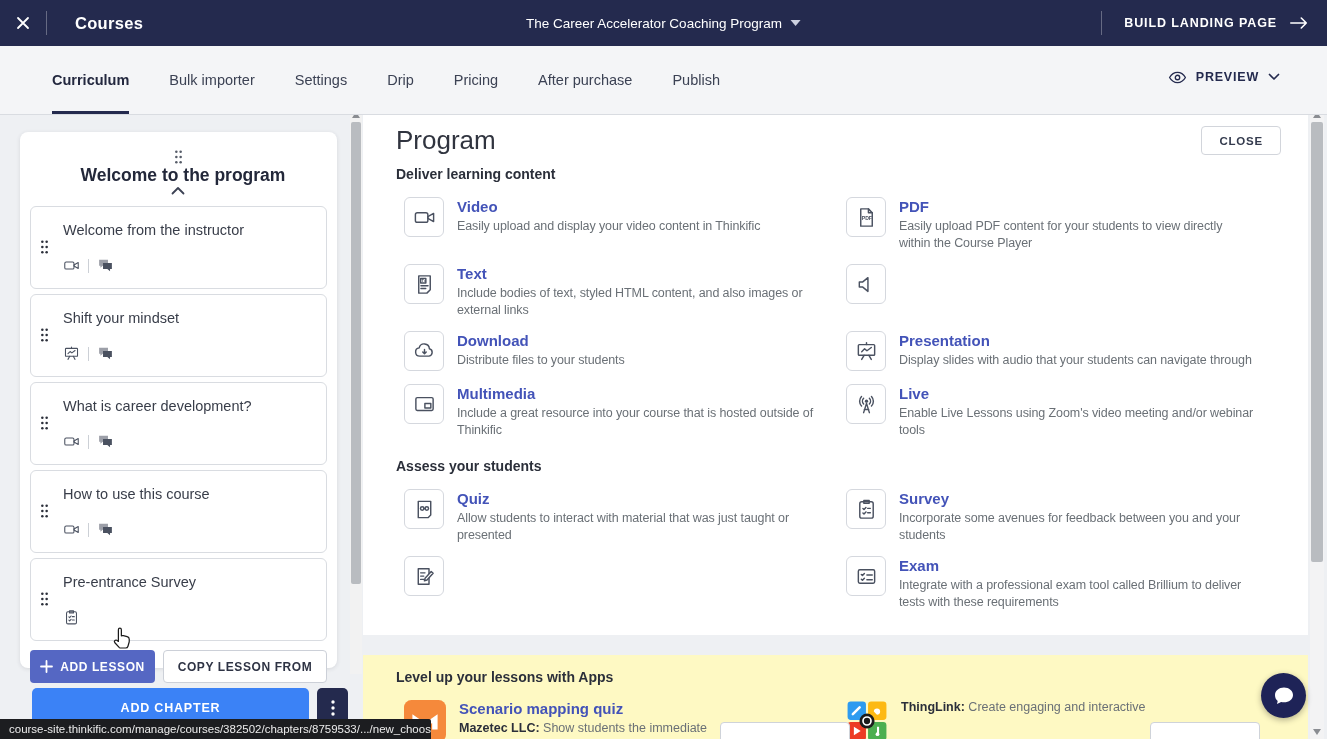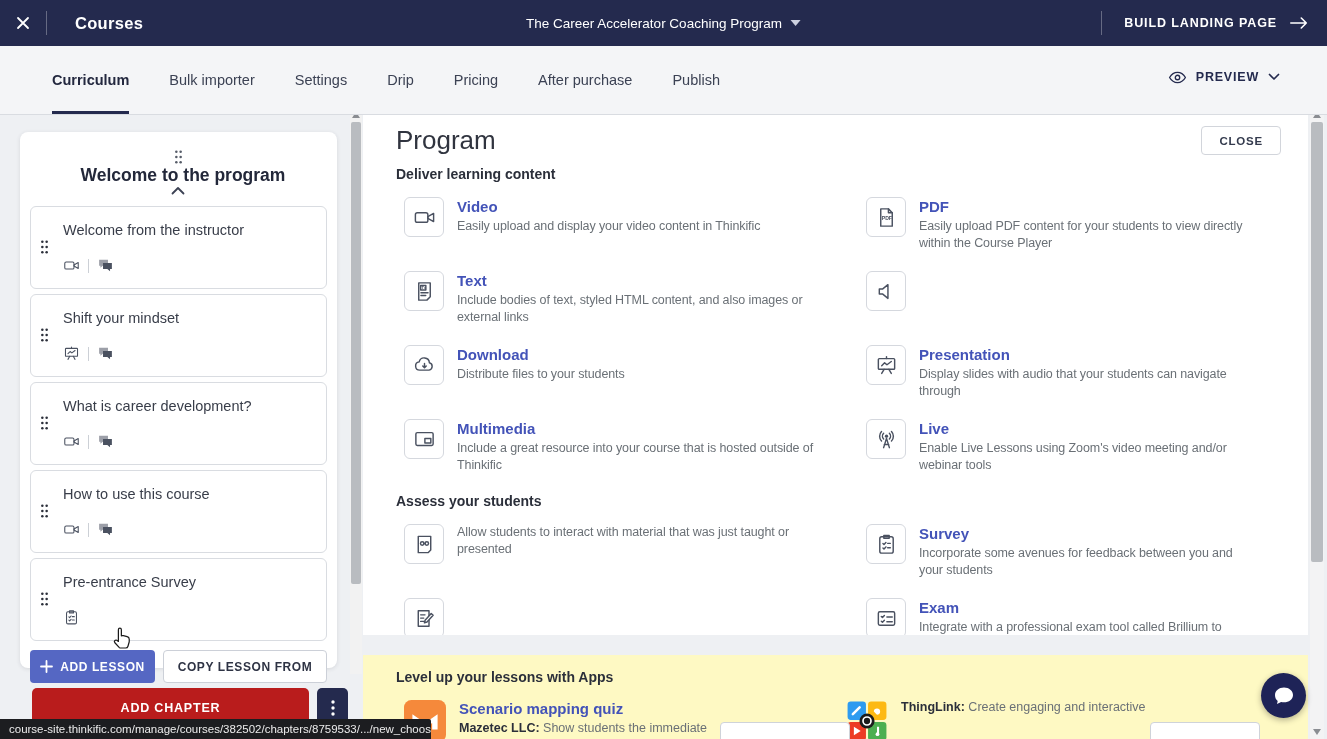--- a/index.html
+++ b/index.html
@@ -32,41 +32,41 @@
   .lesson-list { flex:1; padding:2px 10px 0 10px; display:flex; flex-direction:column; gap:5px; }
   .lesson-card { border:1px solid #d9dce1; border-radius:6px; height:83px; position:relative; background:#fff; cursor:pointer; }
   .lesson-card .drag { position:absolute; left:9px; top:32px; }
   .lesson-title { font-size:14.5px; color:#383d49; padding:15px 10px 0 32px; }
   .lesson-icons { position:absolute; left:32px; bottom:14px; display:flex; align-items:center; gap:8px; color:#4a5160; }
   .lesson-icons .sep { width:1px; height:14px; background:#ccd0d6; }
   .sidebar-btns { display:flex; gap:8px; padding:9px 10px 11px 10px; }
   .btn { display:flex; align-items:center; justify-content:center; gap:7px; font-size:12px; font-weight:bold; letter-spacing:.6px; border-radius:4px; cursor:pointer; height:33px; }
   .add-lesson { flex:0 0 125px; background:#5567c3; color:#fff; }
   .copy-lesson { flex:1; background:#fff; border:1px solid #ccd0d8; color:#2e3344; }
-  .add-chapter { position:absolute; left:32px; top:580px; width:277px; height:40px; background:#b91c1c; color:#fff; font-size:12.5px; letter-spacing:.8px; border-radius:5px; }
+  .add-chapter { position:absolute; left:32px; top:580px; width:277px; height:40px; background:#3b82f6; color:#fff; font-size:12.5px; letter-spacing:.8px; border-radius:5px; }
   .chapter-kebab { position:absolute; left:317px; top:580px; width:31px; height:40px; background:#242a4e; border-radius:5px; display:flex; align-items:center; justify-content:center; cursor:pointer; color:#fff; }
 
   
   .sb-v { position:absolute; width:12px; background:#f2f2f2; }
   .sb-side { left:350px; top:0; height:566px; }
   .sb-thumb { position:absolute; left:1px; width:10px; background:#b9bcc0; border-radius:2px; }
   .sb-arrow-up, .sb-arrow-down { position:absolute; left:2px; width:0; height:0; border-left:4px solid transparent; border-right:4px solid transparent; }
   .sb-arrow-up { top:4px; border-bottom:6px solid #8a8d92; }
   .sb-arrow-down { bottom:4px; border-top:6px solid #8a8d92; }
   .sb-main { right:3px; top:0; bottom:0; width:14px; background:#f3f3f4; }
   .sb-main .sb-thumb { width:12px; }
 
   
   .main { position:absolute; top:108px; left:363px; right:0; bottom:0; background:#eef0f3; }
   .panel { position:absolute; top:0; left:0; right:19px; height:527px; background:#fff; overflow:hidden; }
   .panel-head { display:flex; align-items:center; justify-content:space-between; padding:17px 27px 2px 33px; }
   .panel-title { font-size:26px; font-weight:normal; color:#30343f; }
   .close-btn { background:#fff; border:1px solid #d2d5db; border-radius:4px; height:29px; padding:0 17px; font-size:11.5px; font-weight:bold; letter-spacing:.8px; color:#333a4d; display:flex; align-items:center; cursor:pointer; }
   .section-heading { font-size:14px; font-weight:bold; color:#2b2f3a; padding-left:33px; margin:8px 0 15px 0; }
-  .type-grid { display:grid; grid-template-columns:442px 1fr; row-gap:13px; padding:0 28px 0 41px; margin-bottom:20px;gap:20px; }
+  .type-grid { display:grid; grid-template-columns:442px 1fr; row-gap:13px; padding:0 28px 0 41px; margin-bottom:20px; }
   .type-item { display:flex; gap:13px; cursor:pointer; padding-right:26px; }
   .tile { flex:0 0 40px; width:40px; height:40px; border:1px solid #d5d8de; border-radius:6px; background:#fff; display:flex; align-items:center; justify-content:center; color:#4a5160; }
   .ti-title { font-size:15px; font-weight:bold; color:#4353b8; margin:1px 0 3px 0; }
   .ti-desc { font-size:12.5px; letter-spacing:-.1px; color:#6a7076; line-height:1.32; }
   .apps-panel { position:absolute; top:547px; left:0; right:19px; bottom:0; background:#fef9c3; overflow:hidden; }
   .apps-heading { font-size:14px; font-weight:bold; color:#2b2f3a; padding:14px 0 15px 33px; }
   .apps-grid { display:grid; grid-template-columns:442px 1fr; padding:0 28px 0 41px; }
   .app-item { display:flex; gap:13px; }
   .app-logo { flex:0 0 42px; width:42px; height:42px; }
   .app-title { font-size:15px; font-weight:bold; color:#4353b8; margin:0 0 4px 0; cursor:pointer; }
@@ -466,20 +466,21 @@
               <span class="icon" style="width:23px;height:23px">
                 <svg viewBox="0 0 24 24" fill="none" stroke="currentColor" stroke-width="1.5" stroke-linecap="round" stroke-linejoin="round">
                   <path d="M5.5 3.5h13v14.2l-2.8 2.8H5.5z"></path>
                   <circle cx="9.6" cy="11" r="1.8"></circle>
                   <circle cx="14.4" cy="11" r="1.8"></circle>
                   <path d="M11.4 11h1.2"></path>
                 </svg>
               </span>
             </span>
             <span>
+              <div class="ti-title">Quiz</div>
               <div class="ti-desc">Allow students to interact with material that was just taught or presented</div>
             </span>
           </div>
           <div class="type-item">
             <span class="tile">
               <span class="icon" style="width:23px;height:23px">
                 <svg viewBox="0 0 24 24" fill="none" stroke="currentColor" stroke-width="1.5" stroke-linecap="round" stroke-linejoin="round">
                   <rect x="5" y="4" width="14" height="17" rx="2"></rect>
                   <path d="M9.2 2.5h5.6v3H9.2z"></path>
                   <path d="M8.3 11l1.1 1.1 2-2.2M13.2 10.8h2.8M8.3 15.6l1.1 1.1 2-2.2M13.2 15.4h2.8"></path>

